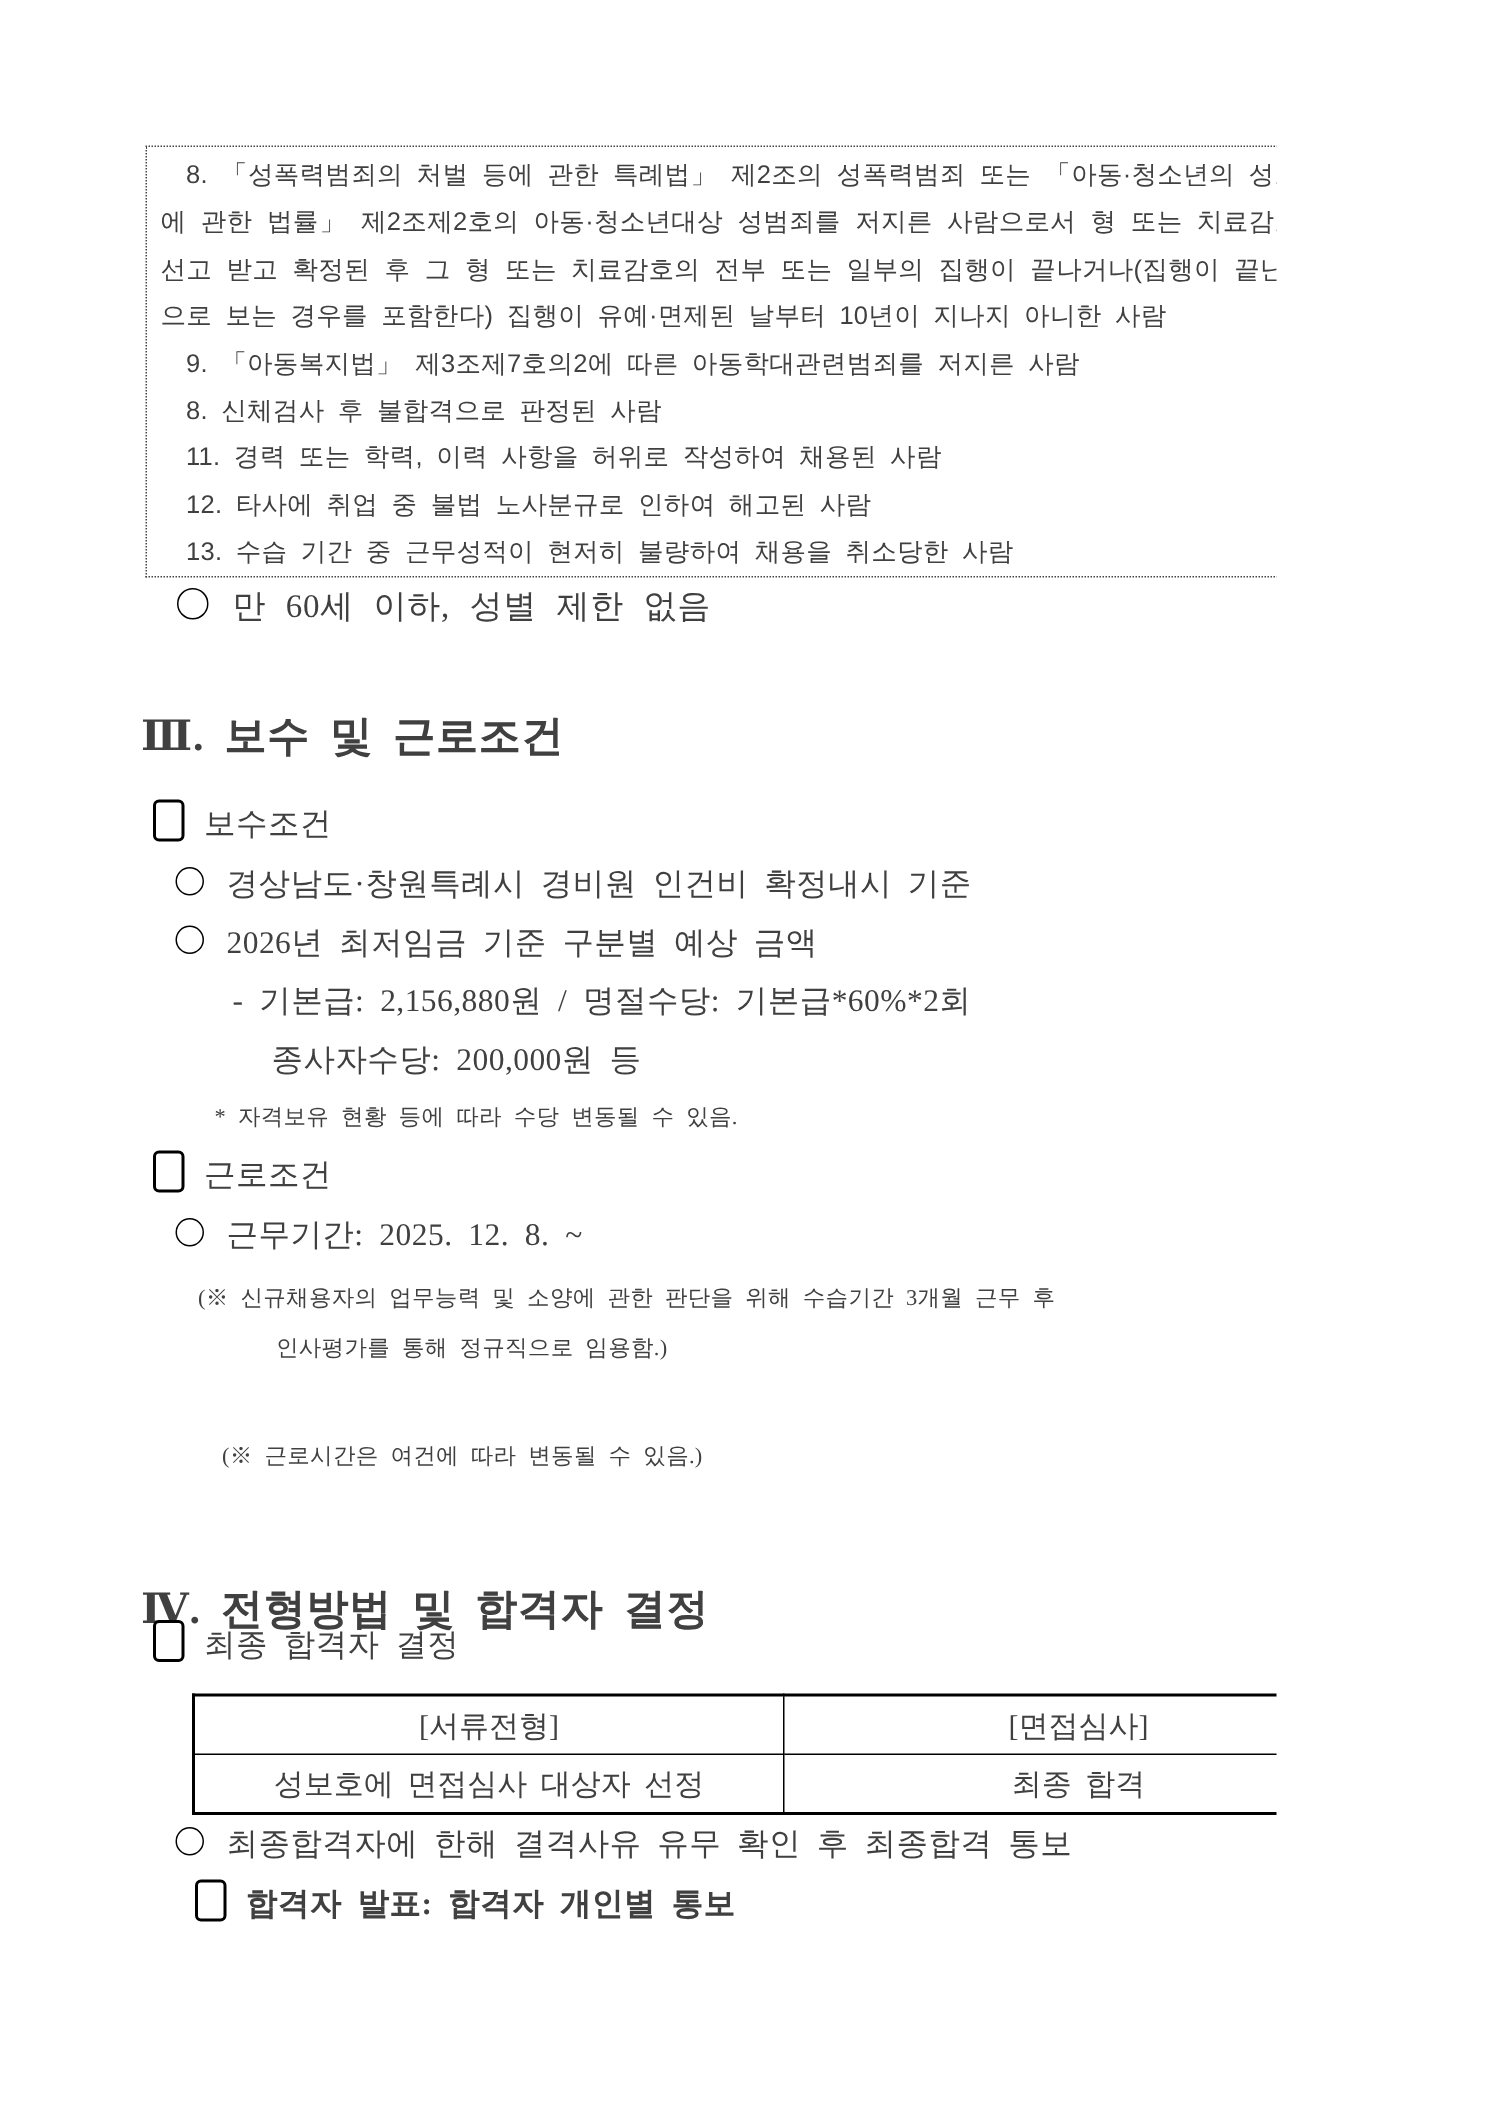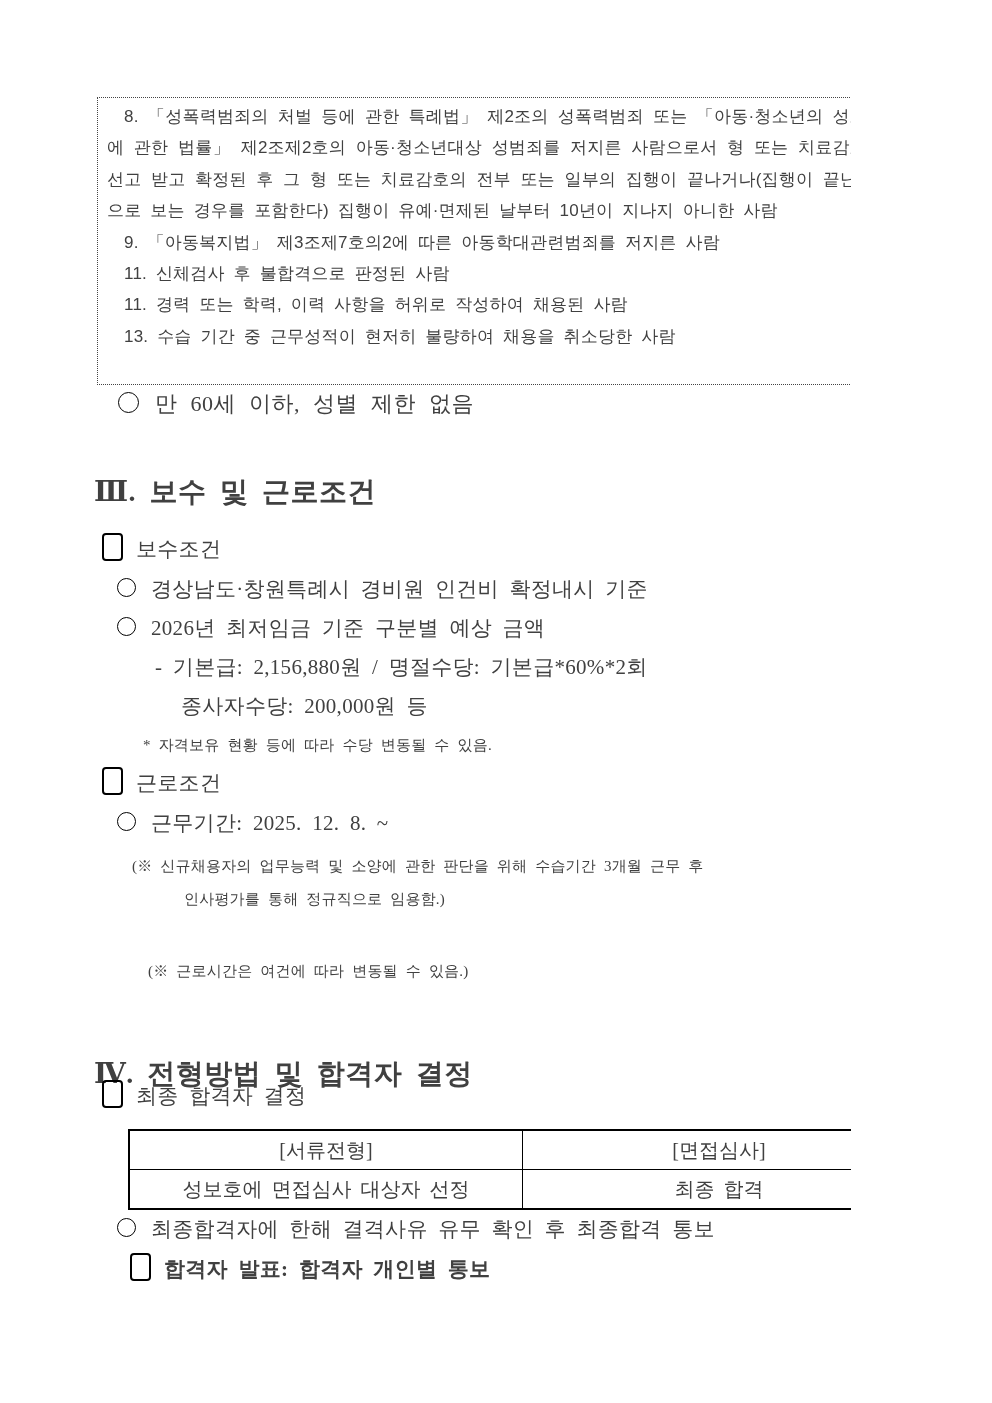--- a/index.html
+++ b/index.html
@@ -82,22 +82,23 @@
   }
 </style>
 </head>
 <body>
 
 <div class="page">
 
   <div class="dq-box">
     <p>8. 「성폭력범죄의 처벌 등에 관한 특례법」 제2조의 성폭력범죄 또는 「아동·청소년의 성보호에 관한 법률」 제2조제2호의 아동·청소년대상 성범죄를 저지른 사람으로서 형 또는 치료감호를 선고 받고 확정된 후 그 형 또는 치료감호의 전부 또는 일부의 집행이 끝나거나(집행이 끝난 것으로 보는 경우를 포함한다) 집행이 유예·면제된 날부터 10년이 지나지 아니한 사람</p>
     <p>9. 「아동복지법」 제3조제7호의2에 따른 아동학대관련범죄를 저지른 사람</p>
-    <p>11. 신체검사 후 불합격으로 판정된 사람</p>
+    <p>8. 신체검사 후 불합격으로 판정된 사람</p>
     <p>11. 경력 또는 학력, 이력 사항을 허위로 작성하여 채용된 사람</p>
+    <p>12. 타사에 취업 중 불법 노사분규로 인하여 해고된 사람</p>
     <p>13. 수습 기간 중 근무성적이 현저히 불량하여 채용을 취소당한 사람</p>
   </div>
 
   <div class="line t-big" style="left:118px; top:389px;">
     <span class="circ big"></span><span>만 60세 이하, 성별 제한 없음</span>
   </div>
 
   <div class="line t-head" style="left:94px; top:477px;">Ⅲ. 보수 및 근로조건</div>
 
   <div class="line t-body" style="left:102px; top:533px;">

